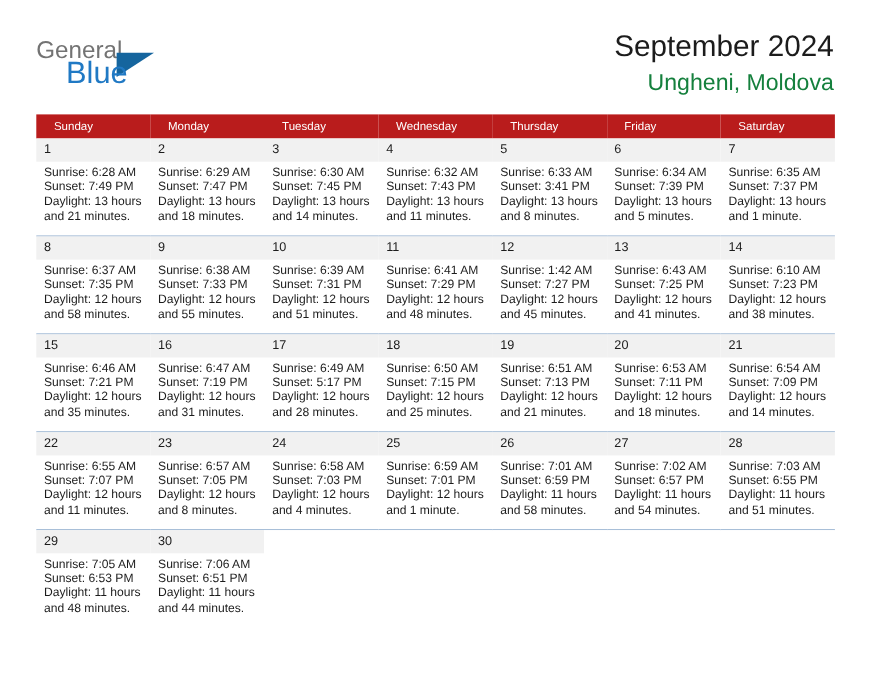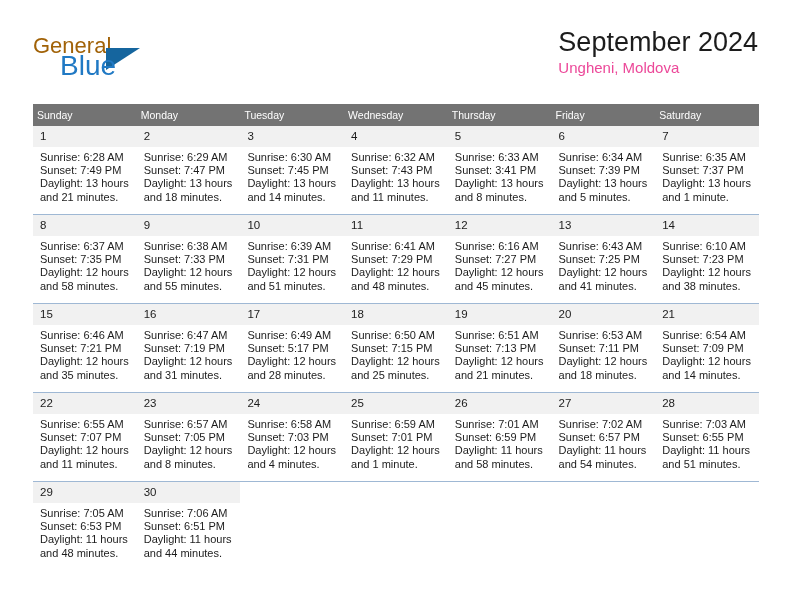--- a/index.html
+++ b/index.html
@@ -37,21 +37,21 @@
     top: 34px;
     width: 180px;
     height: 50px;
   }
   .brand-line1 {
     position: absolute;
     left: 0;
     top: 0;
     font-size: 22px;
     line-height: 24px;
-    color: #a16207;
+    color: #737373;
     letter-spacing: 0px;
     white-space: nowrap;
   }
   .brand-line2 {
     position: absolute;
     left: 27px;
     top: 20px;
     font-size: 28px;
     line-height: 24px;
     color: #2079c4;
@@ -64,53 +64,54 @@
     width: 0;
     height: 0;
     border-left: 34px solid #15659e;
     border-bottom: 22px solid transparent;
   }
 
   .title-block {
     position: absolute;
     right: 34px;
     top: 26px;
+    text-align: right;
   }
   .cal-title {
     font-size: 27px;
     line-height: 32px;
     color: #1c1c1c;
     font-weight: normal;
     white-space: nowrap;
   }
   .cal-subtitle {
-    font-size: 15px;
+    font-size: 21px;
     line-height: 20px;
-    color: #ec4899;
-    margin-top: 0;
+    color: #15803d;
+    margin-top: 8px;
     white-space: nowrap;
   }
 
   
   .calendar {
     position: absolute;
     left: 33px;
     top: 104px;
     width: 726px;
     border-collapse: collapse;
     table-layout: fixed;
   }
 
   .calendar th {
-    background: #737373;
+    background: #b91c1c;
     color: #ffffff;
     font-size: 10.5px;
     font-weight: normal;
     text-align: left;
-    padding: 5px 0 5px 4px;
+    padding: 5px 0 5px 16px;
     height: 11px;
     vertical-align: middle;
     border: none;
   }
 
   .calendar td {
     width: 103.71px;
     vertical-align: top;
     padding: 0;
     border: none;
@@ -313,21 +314,21 @@
               <div>Sunset: 7:29 PM</div>
               <div>Daylight: 12 hours</div>
               <div>and 48 minutes.</div>
             </div>
           </div>
         </td>
         <td>
           <div class="cell-inner">
             <div class="day-number">12</div>
             <div class="cell-info">
-              <div>Sunrise: 6:16 AM</div>
+              <div>Sunrise: 1:42 AM</div>
               <div>Sunset: 7:27 PM</div>
               <div>Daylight: 12 hours</div>
               <div>and 45 minutes.</div>
             </div>
           </div>
         </td>
         <td>
           <div class="cell-inner">
             <div class="day-number">13</div>
             <div class="cell-info">

